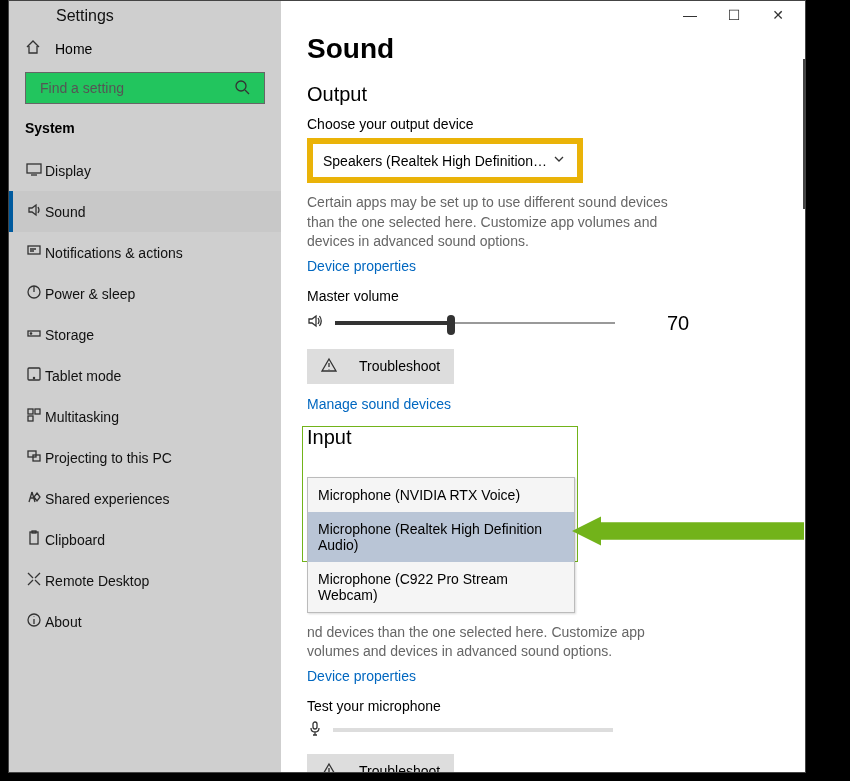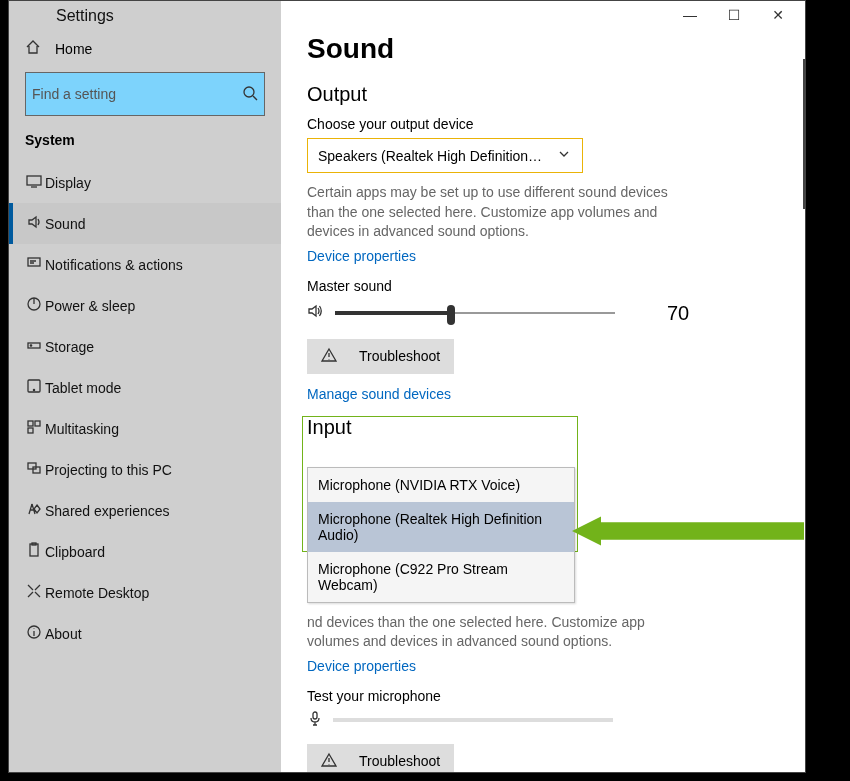--- a/index.html
+++ b/index.html
@@ -40,25 +40,25 @@
   .home-link {
     display: flex;
     align-items: center;
     gap: 14px;
     padding: 8px 16px 14px 16px;
     font-size: 14px;
   }
   .search-box {
     margin: 0 16px 14px 16px;
     border: 1px solid #666;
-    background: #7dd3fc;
-    height: 44px;
-    display: flex;
-    align-items: center;
-    padding: 0 6px;
+    background: #22c55e;
+    height: 32px;
+    display: flex;
+    align-items: center;
+    padding: 0 14px;
     font-size: 14px;
   }
   .search-box span.ph { color:#555; flex:1; }
   .category-label {
     font-weight: 600;
     font-size: 14px;
     padding: 2px 16px 14px 16px;
   }
   .nav-item {
     display: flex;
@@ -90,21 +90,21 @@
     align-items: center;
     padding-right: 14px;
     font-size: 14px;
     color:#333;
   }
   .title-row .btn { width:26px; text-align:center; cursor:pointer; }
   h1 { font-weight: 600; font-size: 28px; margin: 8px 0 18px 0; }
   h2 { font-weight: 400; font-size: 20px; margin: 8px 0 10px 0; }
   .label-sm { font-size: 14px; margin: 6px 0 6px 0; }
   .dropdown {
-    border: 1px solid #eab308;
+    border: 6px solid #eab308;
     width: 276px;
     padding: 7px 10px;
     font-size: 14px;
     display: flex;
     justify-content: space-between;
     align-items: center;
     cursor: pointer;
     background:#fff;
   }
   .helper {
@@ -335,21 +335,21 @@
     <div class="label-sm">Choose your output device</div>
     <div class="dropdown">
       <span>Speakers (Realtek High Definition…</span>
       <span><svg class="ico" viewBox="0 0 16 16">
             <path d="M4 6 L8 10 L12 6"></path>
           </svg></span>
     </div>
     <div class="helper">Certain apps may be set up to use different sound devices than the one selected here. Customize app volumes and devices in advanced sound options.</div>
     <span class="link">Device properties</span>
 
-    <div class="label-sm">Master sound</div>
+    <div class="label-sm">Master volume</div>
     <div class="volume-row">
       <span><svg class="ico" viewBox="0 0 16 16">
             <path d="M2 6 H5 L9 3 V13 L5 10 H2 Z"></path>
             <path d="M11 5 Q13 8 11 11 M12.5 3 Q16 8 12.5 13"></path>
           </svg></span>
       <div class="slider">
         <div class="track"></div>
         <div class="fill" style="width:40%"></div>
         <div class="thumb" style="left:40%"></div>
       </div>

